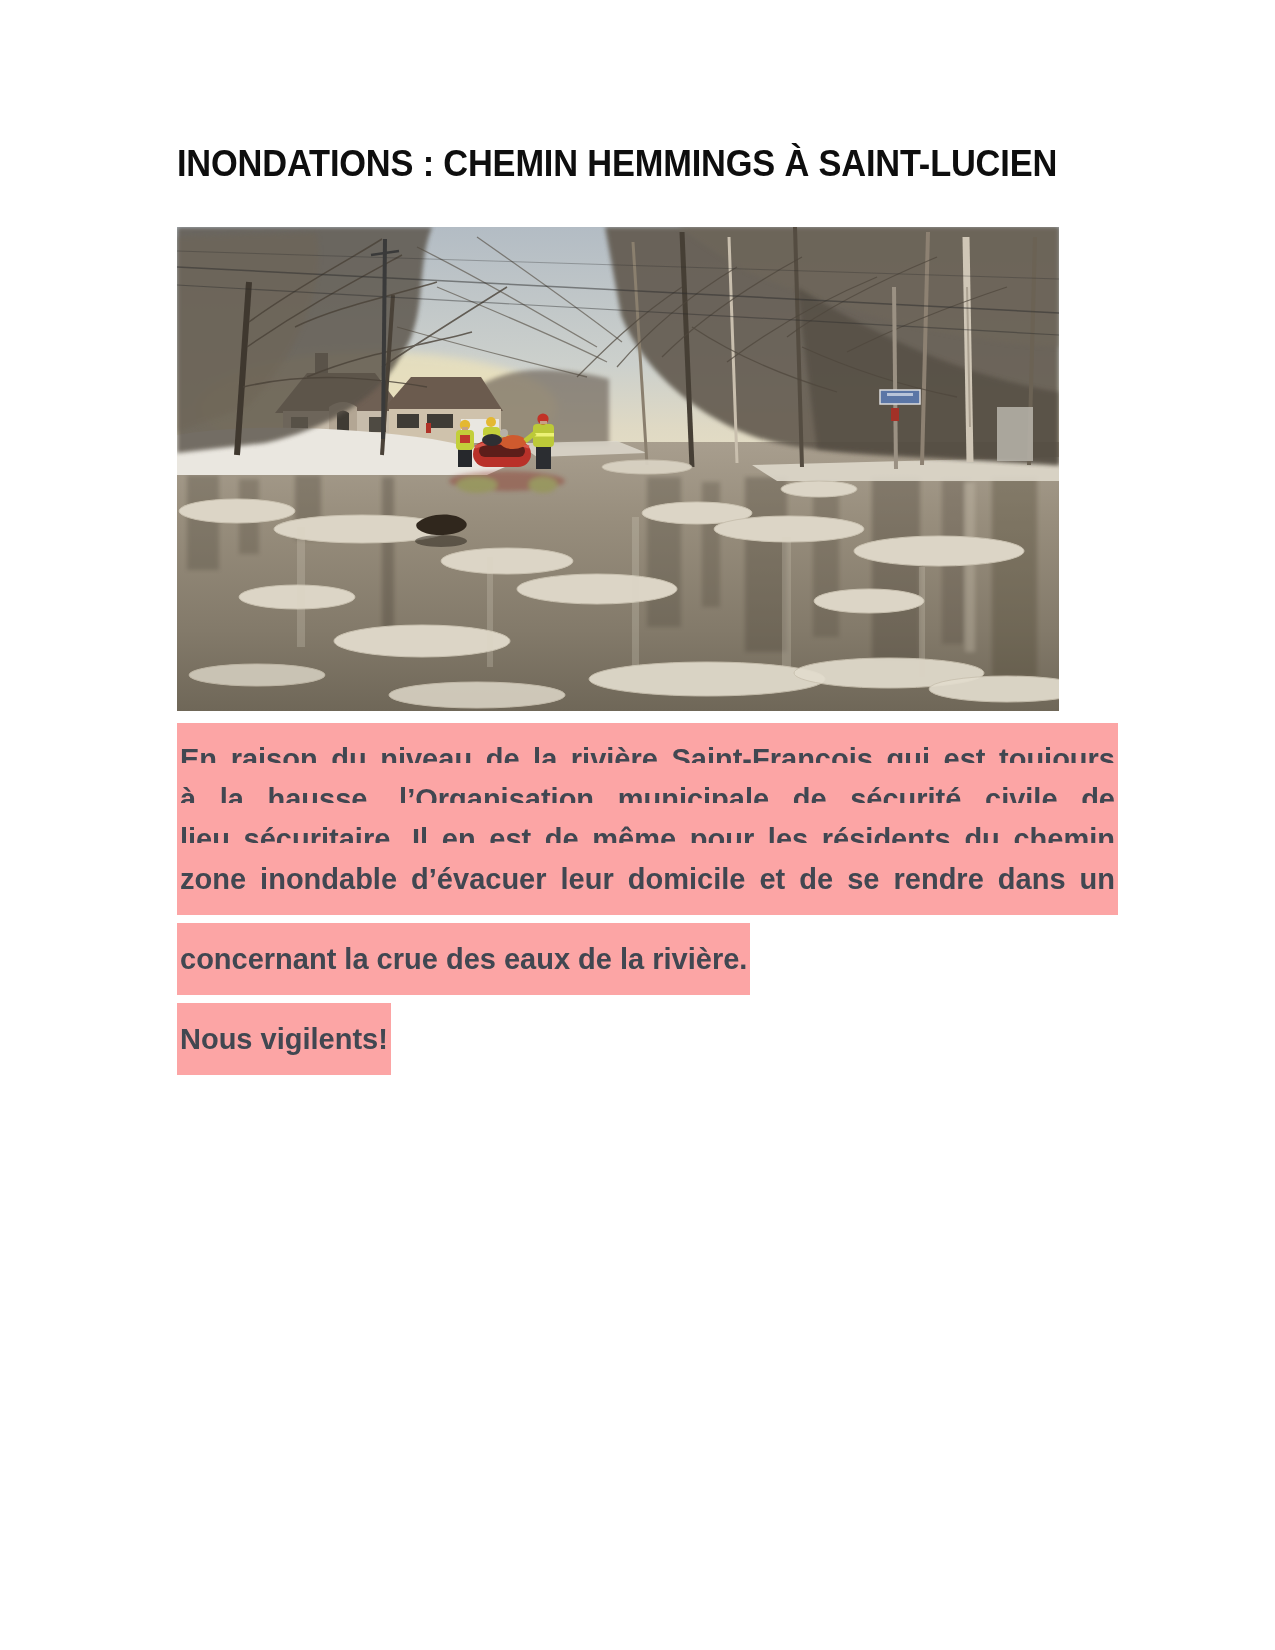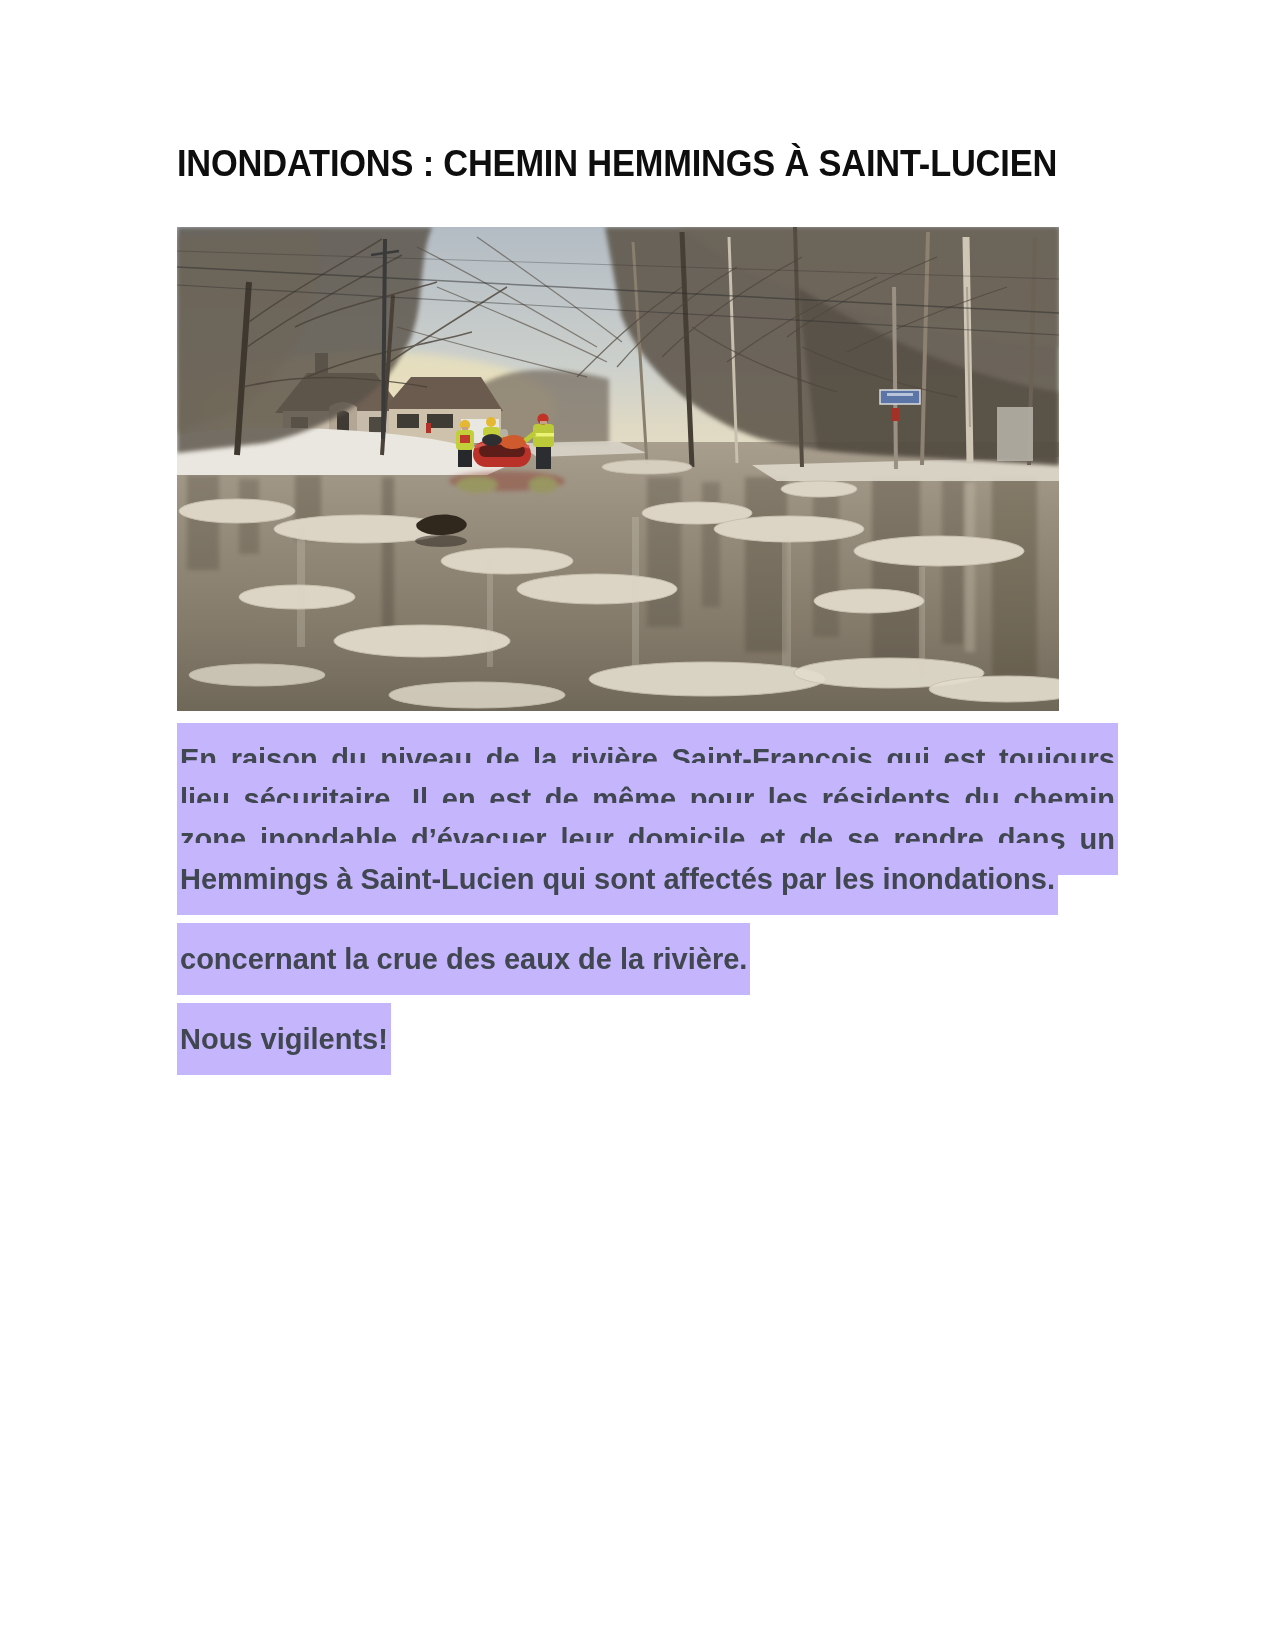--- a/index.html
+++ b/index.html
@@ -23,21 +23,21 @@
     background:#c3cbd0; overflow:hidden;
   }
   figure.photo svg { display:block; width:100%; height:100%; }
   .body-text {
     position:absolute; left:177px; top:739px; width:941px;
     font-size:29px; line-height:40px; font-weight:700; color:#414751;
   }
   .para { margin:0 0 40px 0; }
   .tline { text-align:justify; text-align-last:justify; }
   .tline.last { text-align-last:left; }
-  .hl { background:#c4b5fd; padding:20px 3px; }
+  .hl { background:#fca5a5; padding:20px 3px; }
 </style>
 </head>
 <body>
 
 <div class="page">
 
   <h1 class="title"><span class="condense">INONDATIONS : CHEMIN HEMMINGS À SAINT-LUCIEN</span></h1>
 
   <figure class="photo" aria-label="Trois sauveteurs en vestes haute visibilité et casques tirent un bateau pneumatique rouge sur un chemin inondé bordé d'arbres dénudés; une maison, un panneau de rue bleu et des plaques de glace flottent sur l'eau brune">
     <svg viewBox="0 0 882 484" preserveAspectRatio="none">
@@ -240,23 +240,23 @@
         <rect x="455" y="290" width="7" height="150" fill="#d9d2c2"></rect>
         <rect x="605" y="310" width="9" height="130" fill="#d9d2c2"></rect>
         <rect x="742" y="340" width="6" height="110" fill="#d9d2c2"></rect>
       </g>
     </svg>
   </figure>
 
   <section class="body-text">
     <div class="para">
         <div class="tline"><span class="hl">En raison du niveau de la rivière Saint-François qui est toujours</span></div>
+        <div class="tline"><span class="hl">à la hausse, l’Organisation municipale de sécurité civile de</span></div>
         <div class="tline"><span class="hl">lieu sécuritaire. Il en est de même pour les résidents du chemin</span></div>
         <div class="tline"><span class="hl">zone inondable d’évacuer leur domicile et de se rendre dans un</span></div>
-        <div class="tline last"><span class="hl">Hemmings à Saint-Lucien qui sont affectés par les inondations.</span></div>
       </div>
     <div class="para">
         <div class="tline last"><span class="hl">concernant la crue des eaux de la rivière.</span></div>
       </div>
     <div class="para">
         <div class="tline last"><span class="hl">Nous vigilents!</span></div>
       </div>
   </section>
 
 </div>

